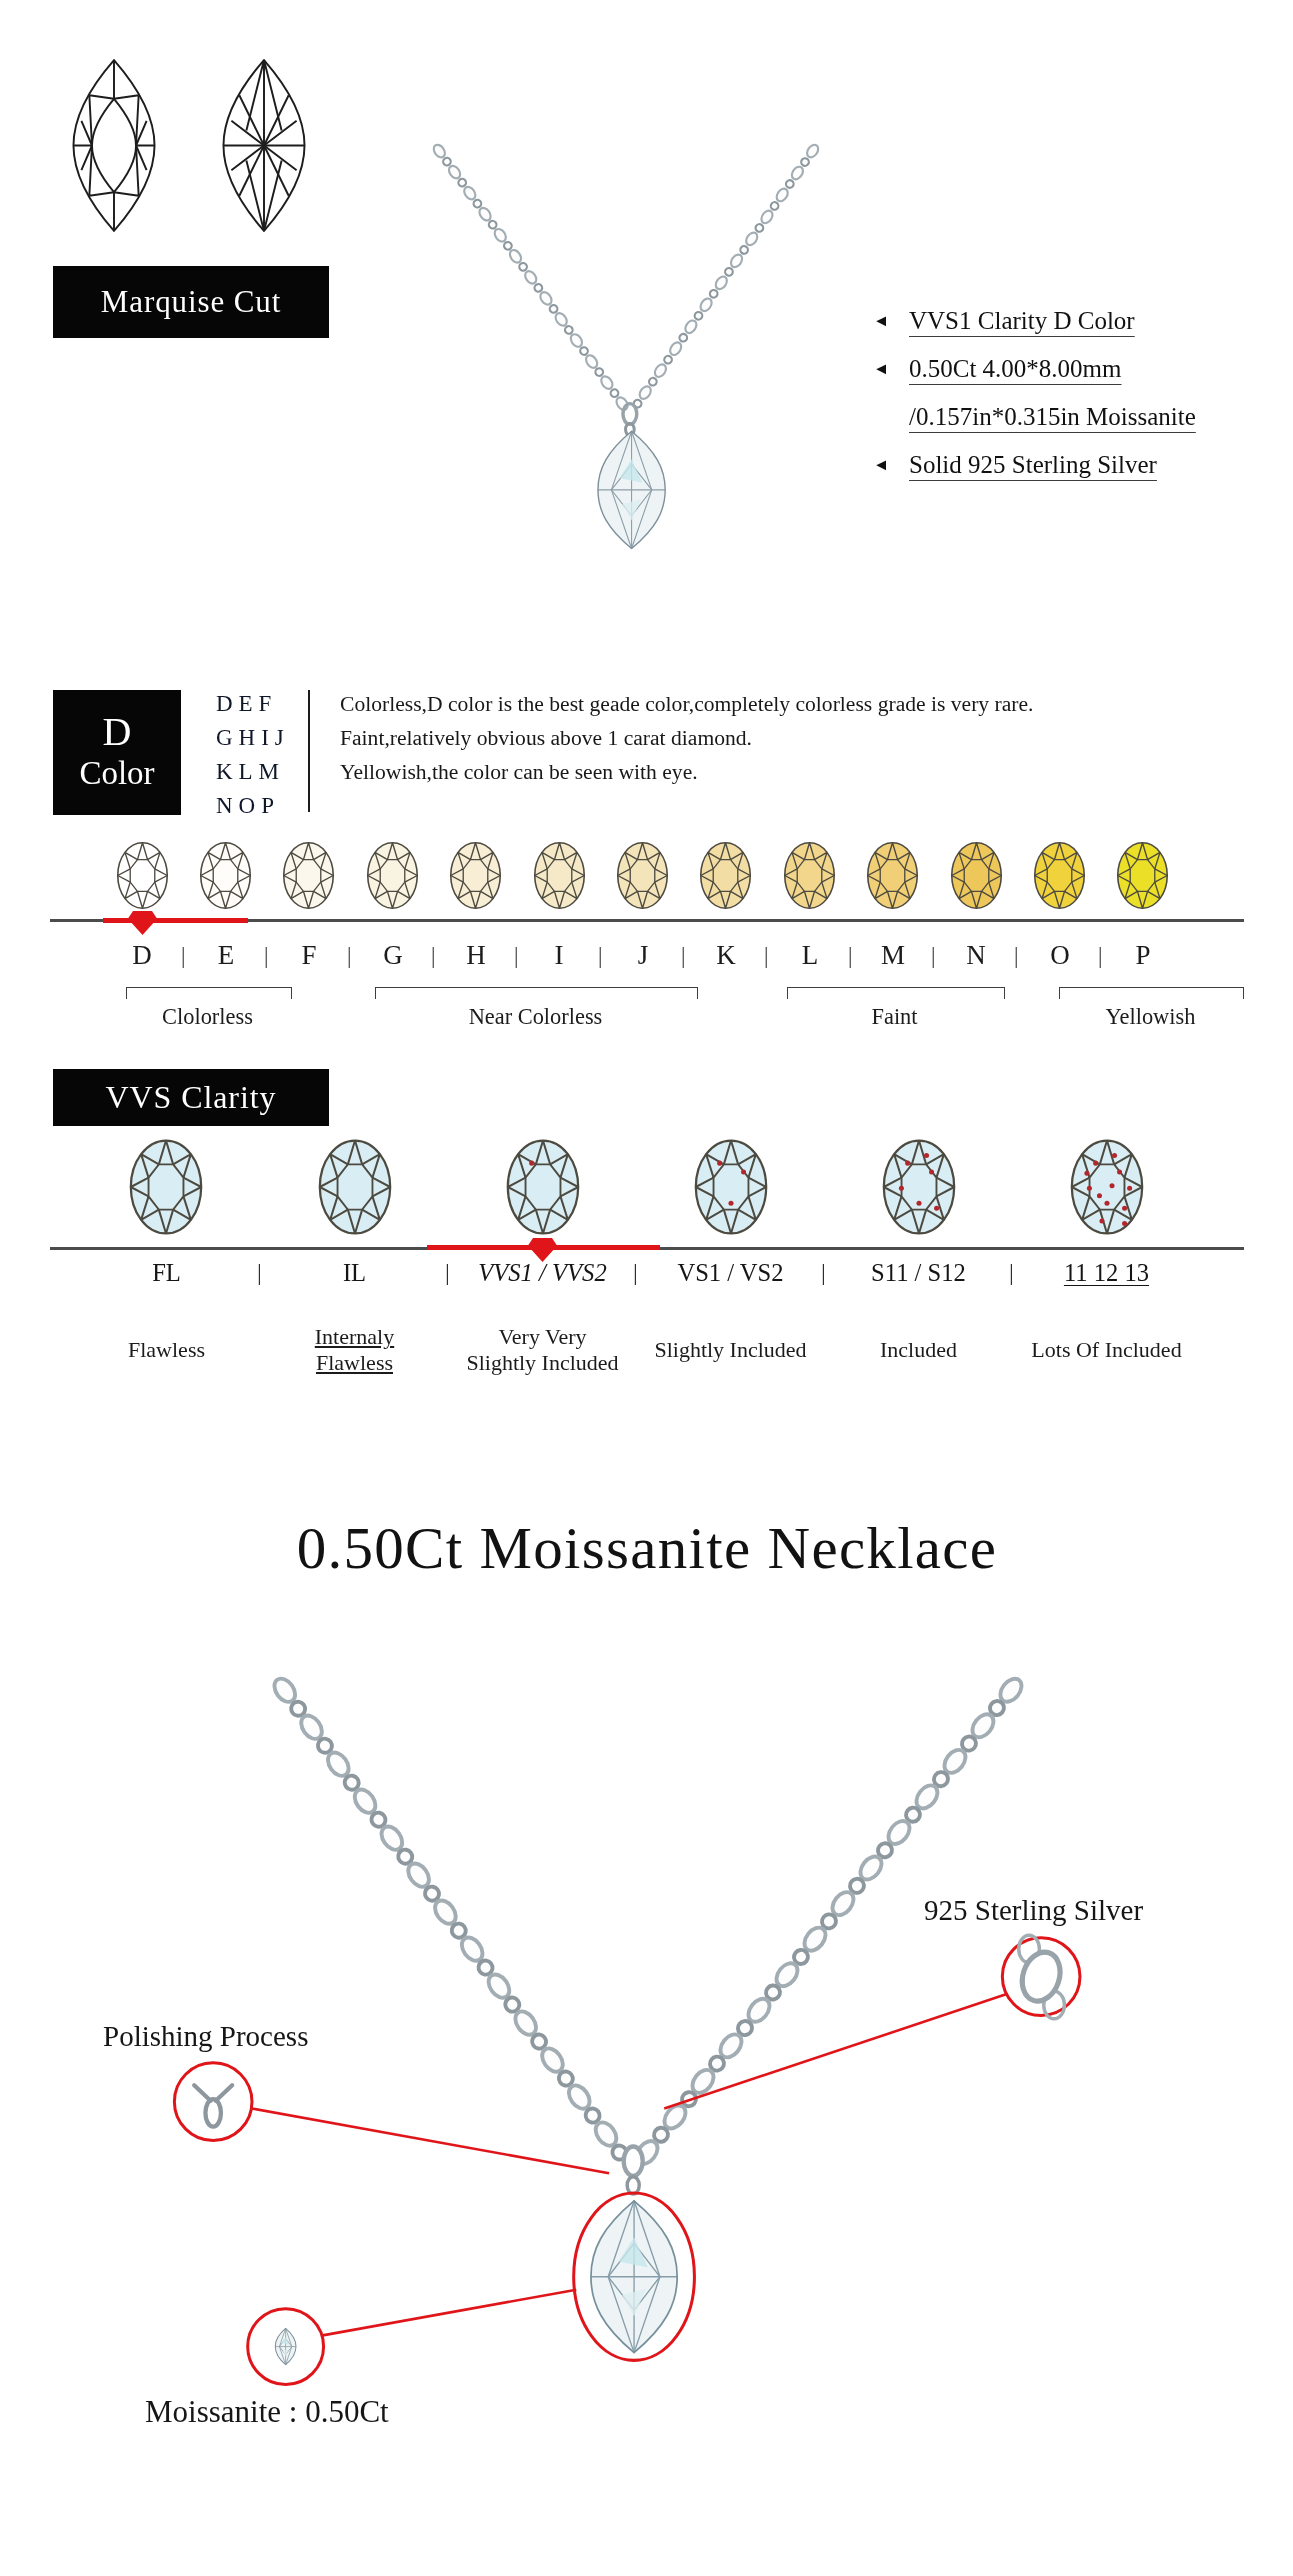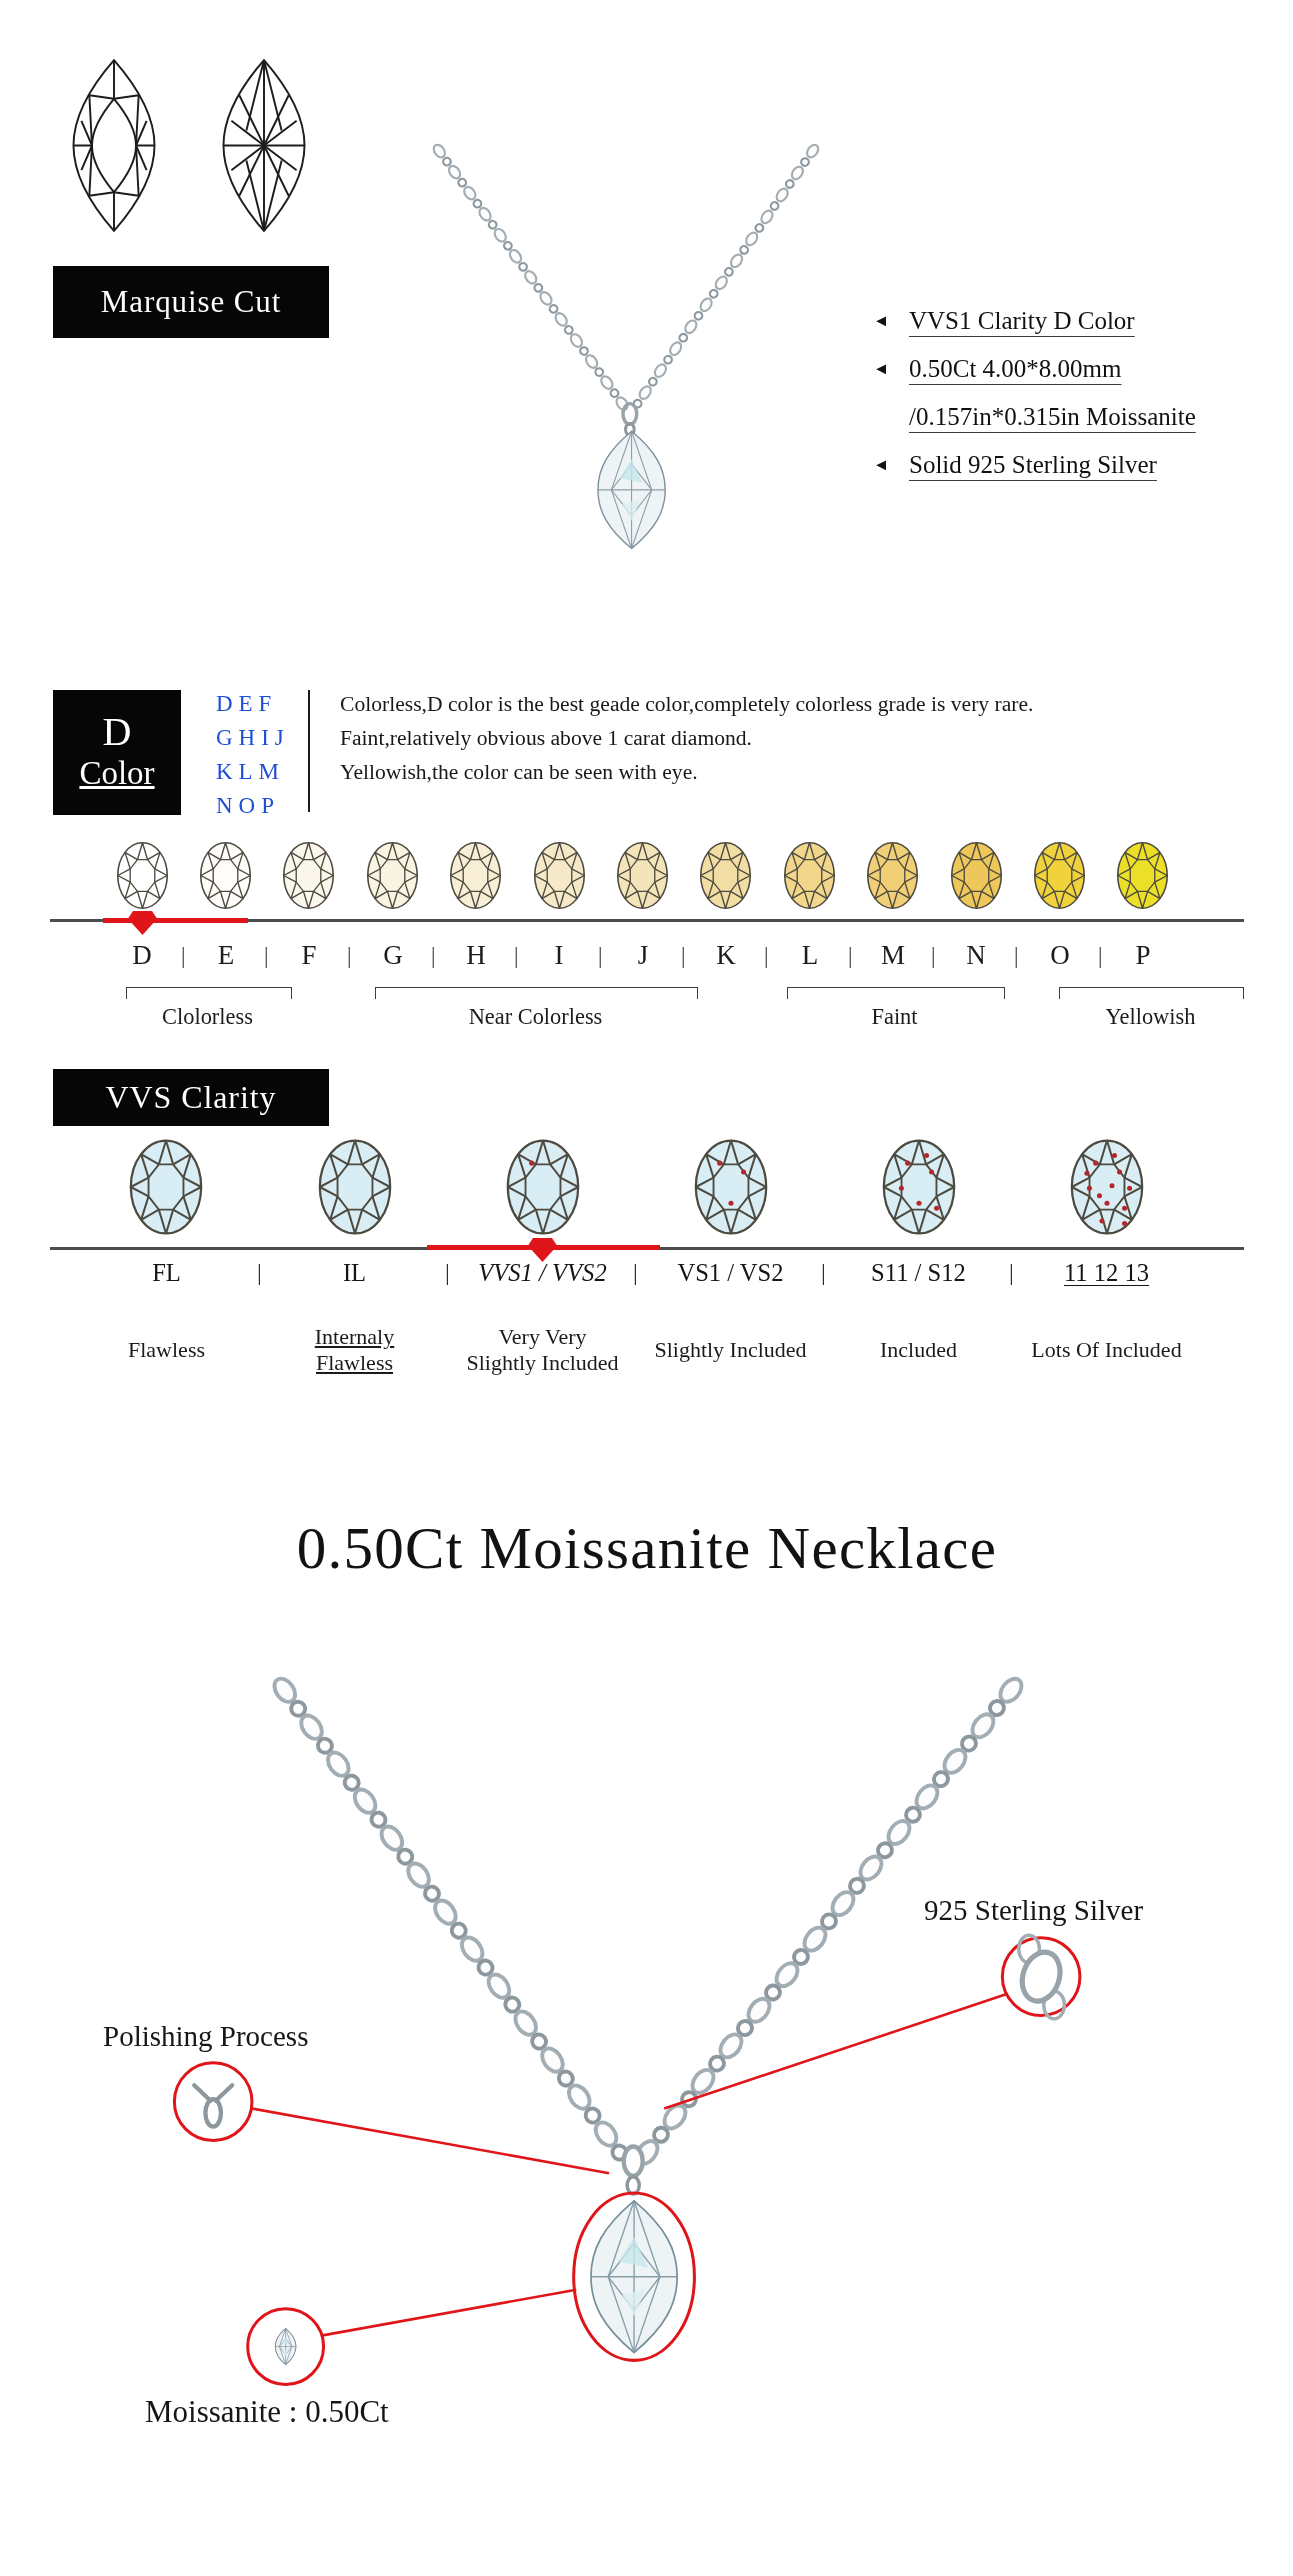--- a/index.html
+++ b/index.html
@@ -8,22 +8,22 @@
   .abs{position:absolute;}
   .black-box{background:#060606;color:#fff;display:flex;align-items:center;justify-content:center;}
   .cut-heading{left:53px;top:266px;width:276px;height:72px;font-size:31px;letter-spacing:0.9px;}
   .paragraph{left:53px;top:343px;width:345px;font-size:24px;line-height:35px;color:#202020;white-space:nowrap;}
   .features{left:873px;top:307px;display:flex;flex-direction:column;gap:20px;}
   .feature{display:flex;align-items:center;font-size:25px;color:#111;}
   .feature .arrow{width:36px;font-size:16.4px;color:#111;}
   .feature .ftext{text-decoration:underline;text-decoration-thickness:1.3px;text-underline-offset:7px;text-decoration-color:#3c3c3c;white-space:nowrap;}
   .dcolor-box{left:53px;top:690px;width:128px;height:125px;flex-direction:column;gap:7px;}
   .dcolor-box .l1{font-size:40px;line-height:34px;}
-  .dcolor-box .l2{font-size:33px;line-height:34px;text-decoration:underline;}
-  .grade-letters{left:216px;top:687px;font-size:23px;line-height:34px;letter-spacing:0.26em;color:#1d4ed8;}
+  .dcolor-box .l2{font-size:33px;line-height:34px;}
+  .grade-letters{left:216px;top:687px;font-size:23px;line-height:34px;letter-spacing:0.26em;color:#0f172a;}
   .grade-divider{left:308px;top:690px;width:1.7px;height:122px;background:#1c1c1c;}
   .grade-descs{left:340px;top:687px;font-size:21.6px;line-height:34px;color:#181818;white-space:nowrap;}
   .scale-line{left:50px;width:1194px;height:3.4px;background:#4c4c4c;}
   .red-seg{background:#e0151a;height:5.2px;}
   .scale-letter{width:52px;text-align:center;font-size:27px;color:#1c1c1c;}
   .scale-sep{font-size:22.4px;color:#3a3a3a;}
   .bracket{border-top:1.7px solid #3d3d3d;border-left:1.7px solid #3d3d3d;border-right:1.7px solid #3d3d3d;height:11.2px;top:987px;}
   .group-label{width:259px;text-align:center;font-size:22.4px;color:#1c1c1c;top:1004px;}
   .vvs-heading{left:53px;top:1069px;width:276px;height:57px;font-size:32px;letter-spacing:0.9px;}
   .clarity-grade{width:207px;text-align:center;font-size:24.6px;color:#151515;top:1259px;white-space:nowrap;}

